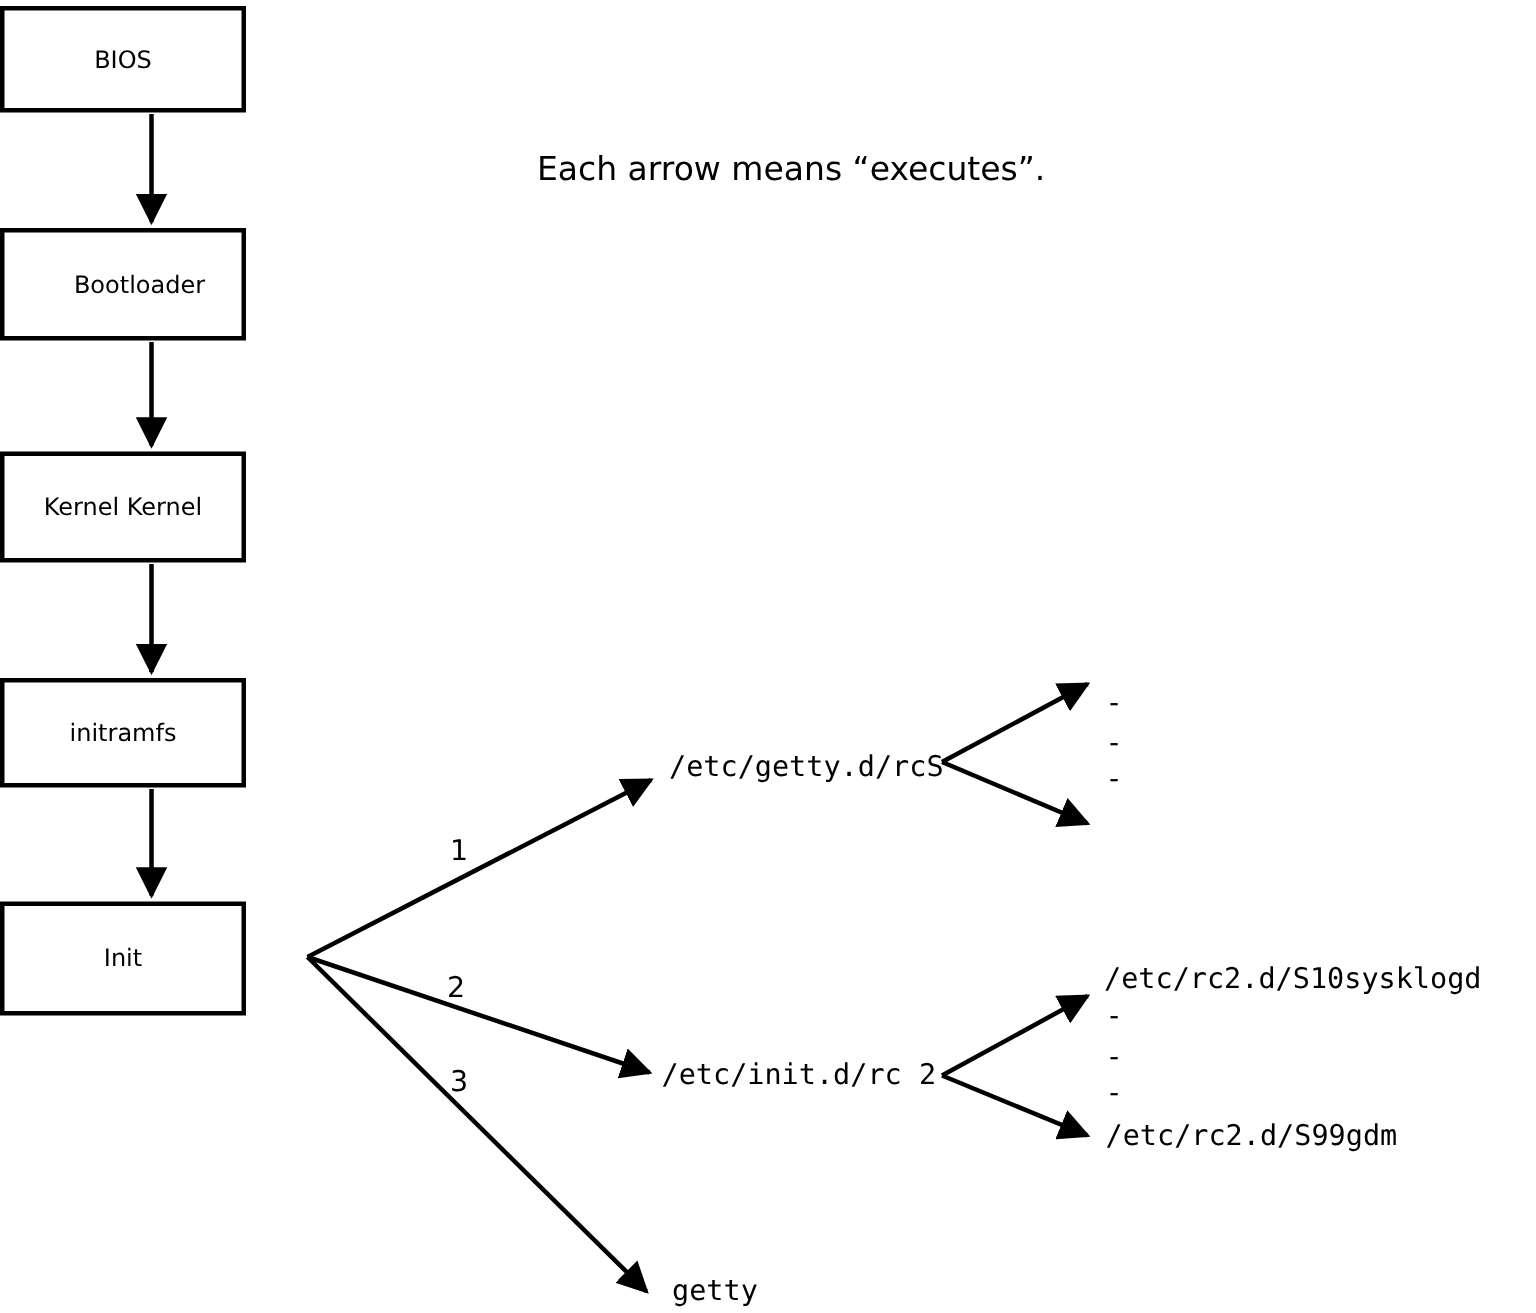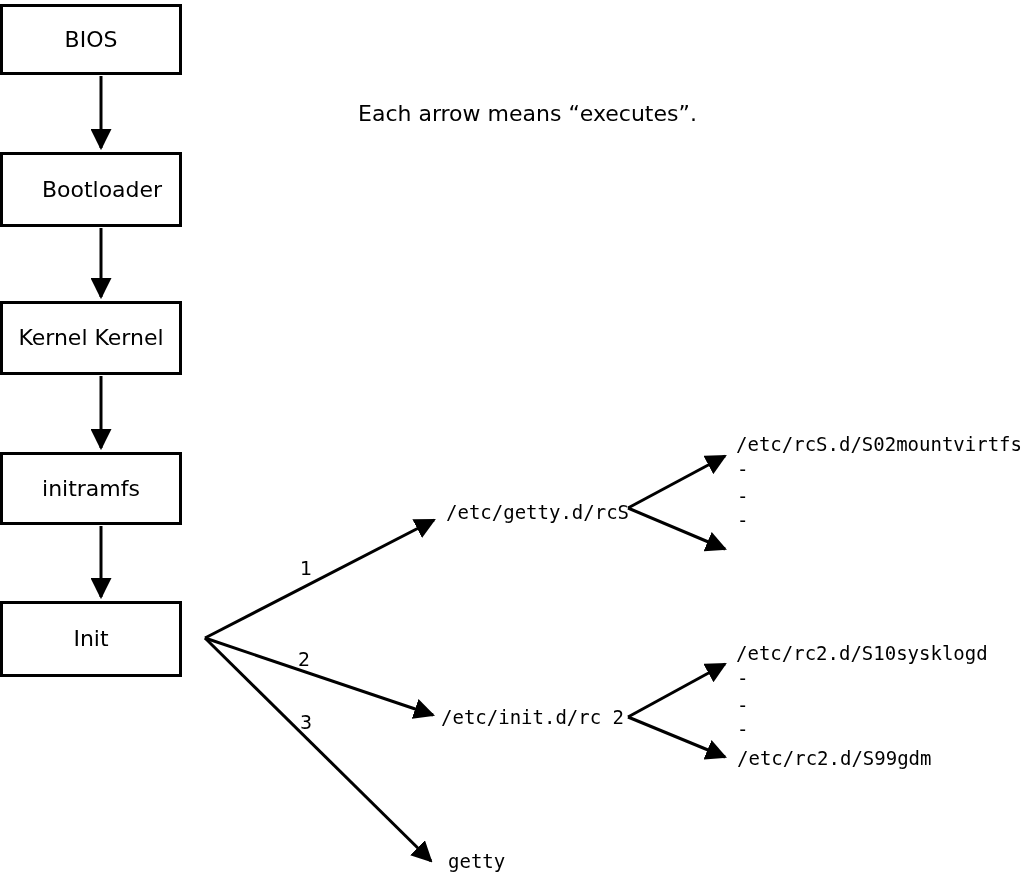--- a/index.html
+++ b/index.html
@@ -19,28 +19,28 @@
   .arrows-layer {
     position: absolute;
     left: 0;
     top: 0;
     width: 1024px;
     height: 875px;
   }
   .node-box {
     position: absolute;
     left: 0;
-    width: 182px;
+    width: 164px;
     border: 3px solid #000000;
     background: #ffffff;
     box-sizing: border-box;
     display: flex;
     align-items: center;
     justify-content: center;
-    font-size: 22px;
+    font-size: 16px;
     line-height: 1;
   }
   .note {
     position: absolute;
     font-size: 22px;
     line-height: 1;
     white-space: nowrap;
     transform: translateY(-50%);
   }
   .branch-number {
@@ -105,21 +105,20 @@
   <div class="note" style="left:358px; top:114px;">Each arrow means “executes”.</div>
 
   <div class="branch-number" style="left:306px; top:568px;">1</div>
   <div class="branch-number" style="left:304px; top:659px;">2</div>
   <div class="branch-number" style="left:306px; top:722px;">3</div>
 
   <div class="mono-label" style="left:446px; top:512px;">/etc/getty.d/rcS</div>
   <div class="mono-label" style="left:441px; top:717px;">/etc/init.d/rc 2</div>
   <div class="mono-label" style="left:448px; top:861px;">getty</div>
 
-  <div class="mono-label" style="left:736px; top:444px;">/etc/rcS.d/S02mountvirtfs</div>
   <div class="mono-label" style="left:737px; top:469px;">-</div>
   <div class="mono-label" style="left:737px; top:496px;">-</div>
   <div class="mono-label" style="left:737px; top:520px;">-</div>
 
   <div class="mono-label" style="left:736px; top:653px;">/etc/rc2.d/S10sysklogd</div>
   <div class="mono-label" style="left:737px; top:678px;">-</div>
   <div class="mono-label" style="left:737px; top:705px;">-</div>
   <div class="mono-label" style="left:737px; top:729px;">-</div>
   <div class="mono-label" style="left:737px; top:758px;">/etc/rc2.d/S99gdm</div>
 

